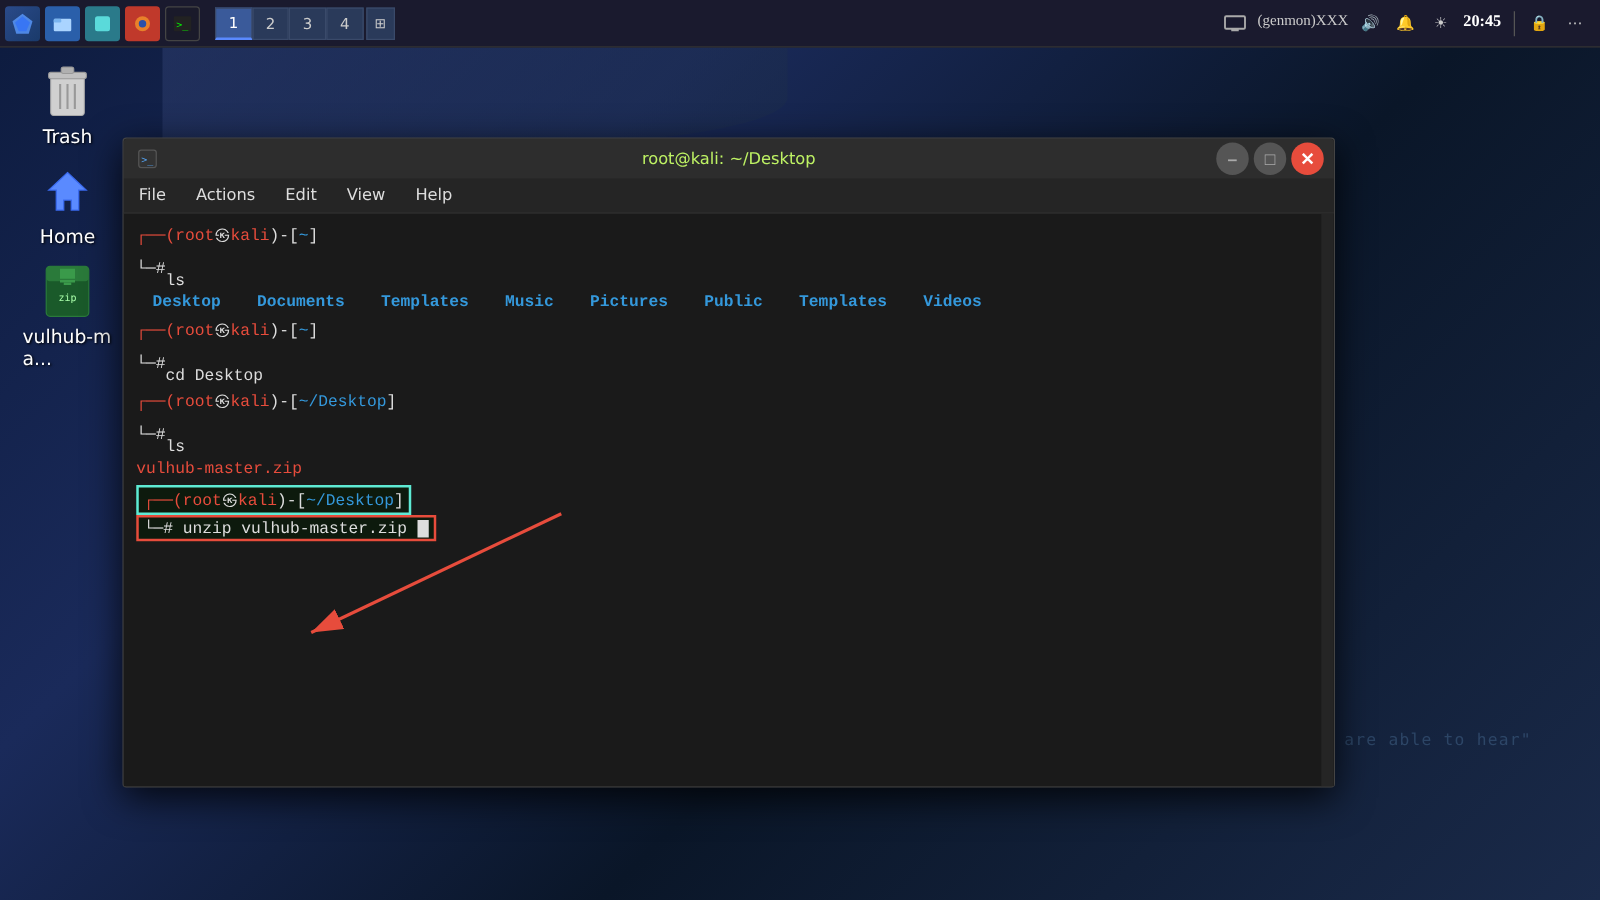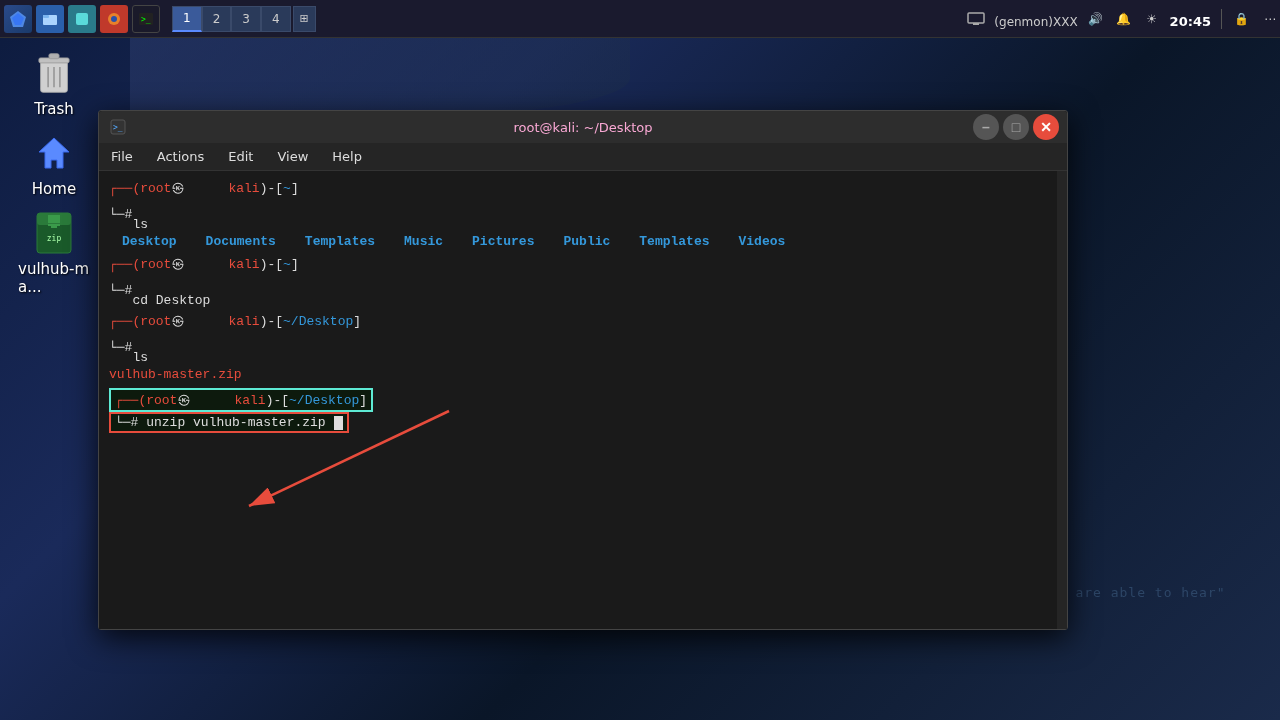--- a/index.html
+++ b/index.html
@@ -128,24 +128,26 @@
       cursor: pointer;
       height: 26px;
       display: flex;
       align-items: center;
       margin-left: 2px;
     }
 
     .taskbar-right {
       margin-left: auto;
       display: flex;
-      align-items: flex-end;
+      align-items: flex-start;
       gap: 8px;
+      padding-right: 10px;
       color: #ccc;
       font-size: 12px;
+      font-family: Liberation Serif, serif;
     }
 
     .taskbar-right-icon {
       width: 20px;
       height: 20px;
       display: flex;
       align-items: center;
       justify-content: center;
       cursor: pointer;
     }
@@ -214,21 +216,21 @@
       align-items: center;
       border-radius: 3px 3px 0 0;
       padding: 0 8px;
       position: relative;
     }
 
     .terminal-titlebar-text {
       position: absolute;
       left: 50%;
       transform: translateX(-50%);
-      color: #f9a8d4;
+      color: #bef264;
       font-size: 13px;
     }
 
     .terminal-title-icons {
       display: flex;
       gap: 4px;
       position: absolute;
       left: 8px;
     }
 
@@ -295,21 +297,20 @@
     .prompt-root {
       color: #e74c3c;
     }
 
     .prompt-at {
       color: #ddd;
     }
 
     .prompt-host {
       color: #e74c3c;
-      padding-left: 44px;
     }
 
     .prompt-bracket {
       color: #ddd;
     }
 
     .prompt-path {
       color: #3498db;
     }
 

